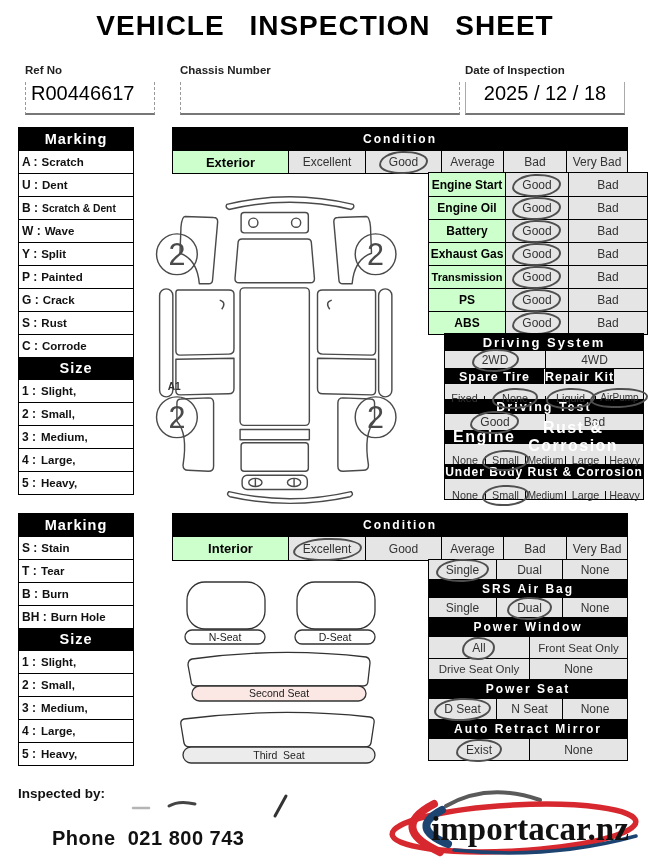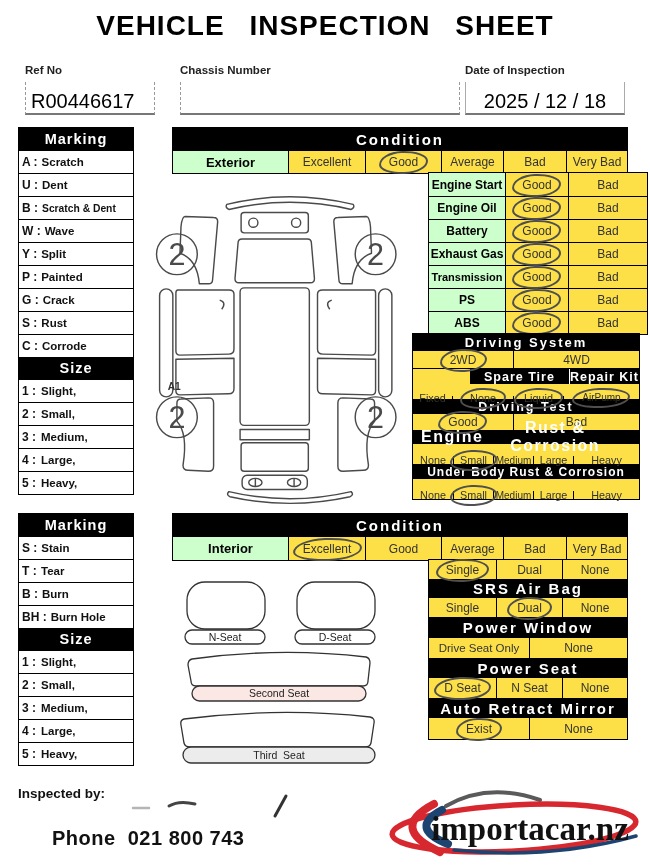--- a/index.html
+++ b/index.html
@@ -9,40 +9,40 @@
 
   .abs { position:absolute; }
 
   
   .title { top:10px; left:0; width:650px; text-align:center; font-size:28px; font-weight:800;
            letter-spacing:1px; word-spacing:16px; color:#000; }
 
   
   .flabel { font-size:11.5px; font-weight:bold; color:#222; }
   .fbox { border-left:1px dashed #999; border-right:1px dashed #999; border-bottom:2px solid #777;
-          background:#fff; display:flex; align-items:flex-end; font-size:20px; color:#000; }
+          background:#fff; display:flex; align-items:flex-start; font-size:20px; color:#000; }
   .fbox.solid { border-left:1px solid #aaa; border-right:1px solid #aaa; }
 
   
   .legend { width:116px; border:1px solid #000; background:#fff; }
   .lhead { background:#000; color:#fff; text-align:center; font-size:14.5px; font-weight:bold;
            height:22px; line-height:22px; letter-spacing:1px; }
   .lrow { display:flex; align-items:center; height:23px; border-top:1px solid #000;
           font-size:12px; font-weight:bold; padding-left:3px; background:#fff; }
   .lrow:first-of-type { border-top:none; }
   .lcode { min-width:15px; }
   .lcode::after { content:" :"; font-weight:bold; }
   .llabel { margin-left:4px; white-space:nowrap; font-size:11.5px; }
 
   
   .tbl { border:1px solid #000; background:#fff; }
   .bar { background:#000; color:#fff; font-weight:bold; text-align:center;
-         letter-spacing:2px; display:flex; align-items:center; justify-content:center; font-size:15px; }
+         letter-spacing:2px; display:flex; align-items:center; justify-content:center; font-size:12px; }
   .bar.split { justify-content:space-between; padding:0 12px 0 8px; letter-spacing:1.5px; }
-  .row { display:flex; border-top:1px solid #000; background:#fde047;justify-content:flex-end; }
+  .row { display:flex; border-top:1px solid #000; background:#e5e5e5; }
   .row.nt { border-top:none; }
   .c { display:flex; align-items:center; justify-content:center; border-left:1px solid #000;
        font-size:12px; color:#333; overflow:visible; white-space:nowrap; }
   .c:first-child { border-left:none; }
   .c.fx { flex:1; }
   .g { background:#ccffcc; color:#000; font-weight:bold; }
   .sm { font-size:10.8px;margin-top:12px; }
 
   
   .sel { position:relative; display:inline-block; padding:0 2px; }
@@ -227,21 +227,21 @@
       <div class="c w76 g">ABS</div>
       <div class="c w63">
           <span class="sel">Good</span>
         </div>
       <div class="c fx">
           <span>Bad</span>
         </div>
     </div>
   </div>
 
-  <div class="abs tbl" style="left:412px;top:333px;width:228px">
+  <div class="abs tbl" style="left:444px;top:333px;width:200px">
     <div class="bar h17" style="font-size:13px">Driving System</div>
     <div class="row h17 nt">
       <div class="c w100">
           <span class="sel">2WD</span>
         </div>
       <div class="c fx">
           <span>4WD</span>
         </div>
     </div>
     <div class="row h16 nt" style="border-top:1px solid #000">
@@ -443,20 +443,28 @@
           <span>Single</span>
         </div>
       <div class="c w66">
           <span class="sel">Dual</span>
         </div>
       <div class="c fx">
           <span>None</span>
         </div>
     </div>
     <div class="bar h20">Power Window</div>
+    <div class="row h21 nt">
+      <div class="c w100">
+          <span class="sel">All</span>
+        </div>
+      <div class="c fx" style="font-size:11.5px">
+          <span>Front Seat Only</span>
+        </div>
+    </div>
     <div class="row h21">
       <div class="c w100" style="font-size:11.5px">
           <span>Drive Seat Only</span>
         </div>
       <div class="c fx">
           <span>None</span>
         </div>
     </div>
     <div class="bar h20">Power Seat</div>
     <div class="row h20 nt">

